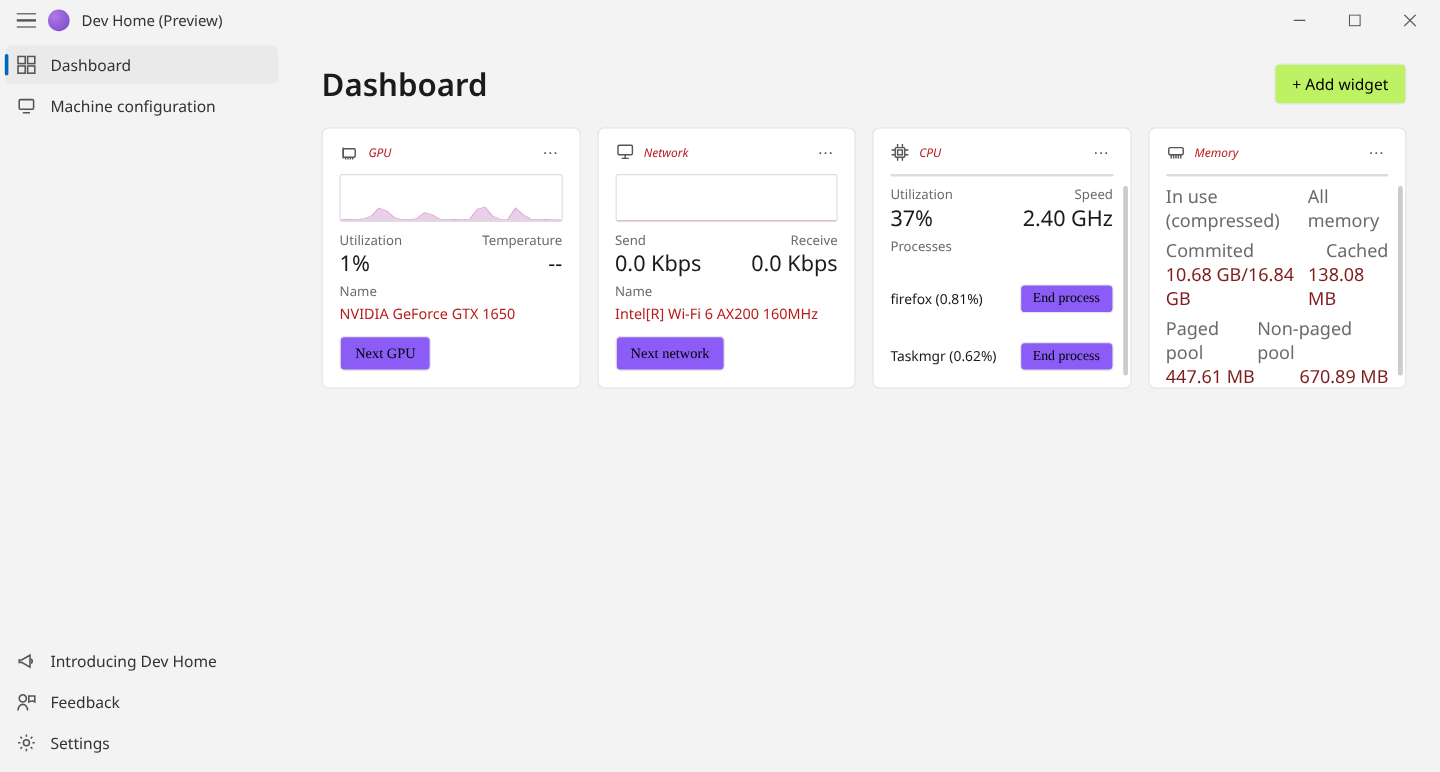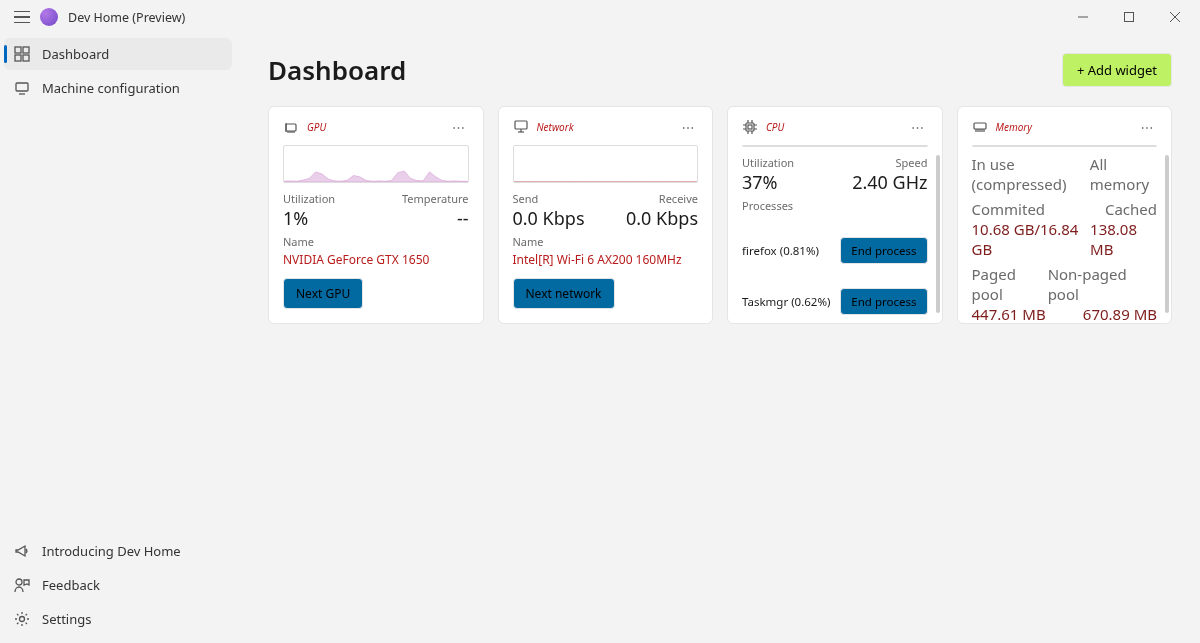--- a/index.html
+++ b/index.html
@@ -44,21 +44,21 @@
   .w-icon{width:16px;height:16px;color:#555;display:flex;align-items:center;justify-content:center;}
   .w-title{font-size:10px;color:#b91c1c;font-style:italic;}
   .w-menu{margin-left:auto;width:20px;height:20px;display:flex;align-items:center;justify-content:center;cursor:pointer;border-radius:4px;color:#555;}
   .chart{height:68px;border:1px solid #ddd;border-radius:2px;background:#fff;overflow:hidden;margin-bottom:2px;}
   .chart svg{display:block;width:100%;height:100%;}
   .stat-row{display:flex;justify-content:space-between;}
   .stat-label{font-size:11px;color:var(--muted);margin-top:6px;}
   .stat-val{font-size:18px;margin-top:0px;}
   .meta-label{font-size:11px;color:var(--muted);margin-top:4px;}
   .meta-val{font-size:12px;color:#b91c1c;margin-top:2px;}
-  .btn{align-self:flex-start;margin-top:10px;background:#0369a1;border:1px solid var(--border);border-radius:4px;padding:6px 12px;font-size:12px;cursor:pointer;}
+  .btn{align-self:flex-start;margin-top:10px;background:#8b5cf6;border:1px solid var(--border);border-radius:4px;padding:6px 12px;font-size:12px;cursor:pointer;font-family:Liberation Serif, serif;}
   .proc-row{display:flex;justify-content:space-between;align-items:center;margin-top:24px;font-size:11.5px;}
   .proc-row .btn{margin:0;padding:5px 10px;font-size:11.5px;}
   .mem-row{display:flex;justify-content:space-between;}
   .mem-label{font-size:15px;color:var(--muted);margin-top:5px;}
   .mem-val{font-size:15px;color:#7f1d1d;}
   .mem-big{font-size:18px;}
   .scrollbar{position:absolute;right:2px;top:48px;bottom:10px;width:4px;background:#ccc;border-radius:2px;}
 </style>
 </head>
 <body>

